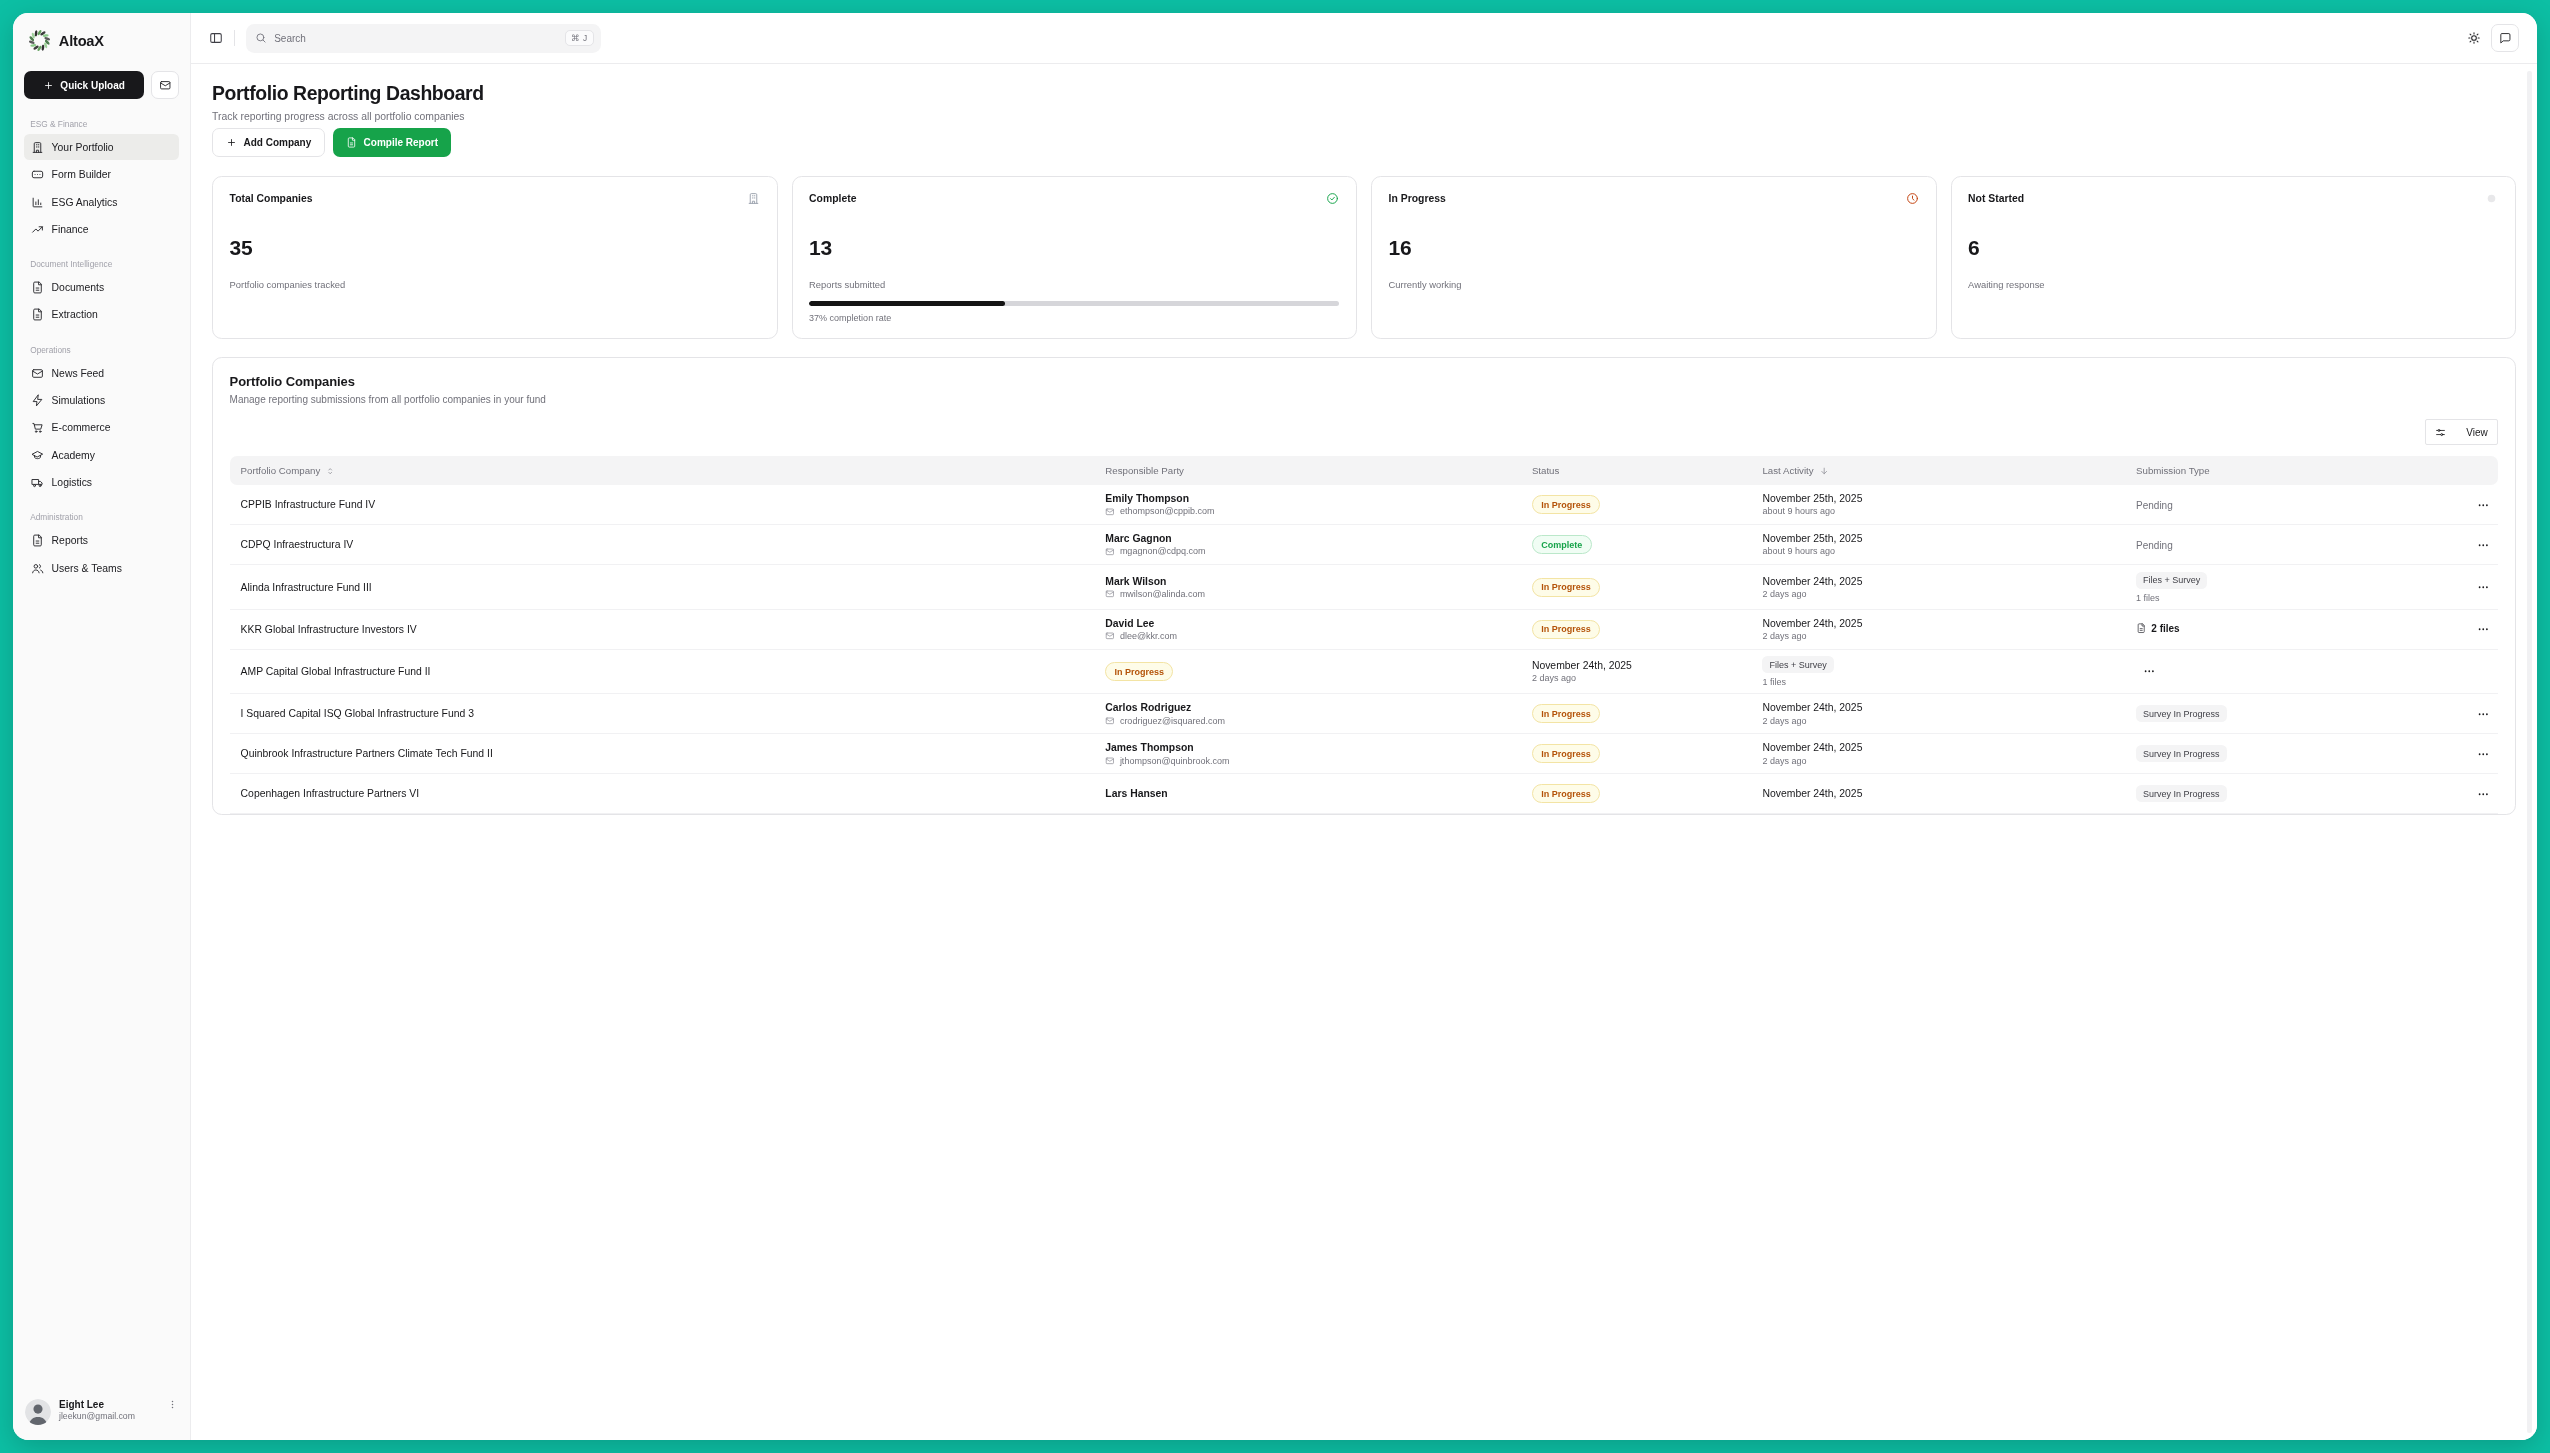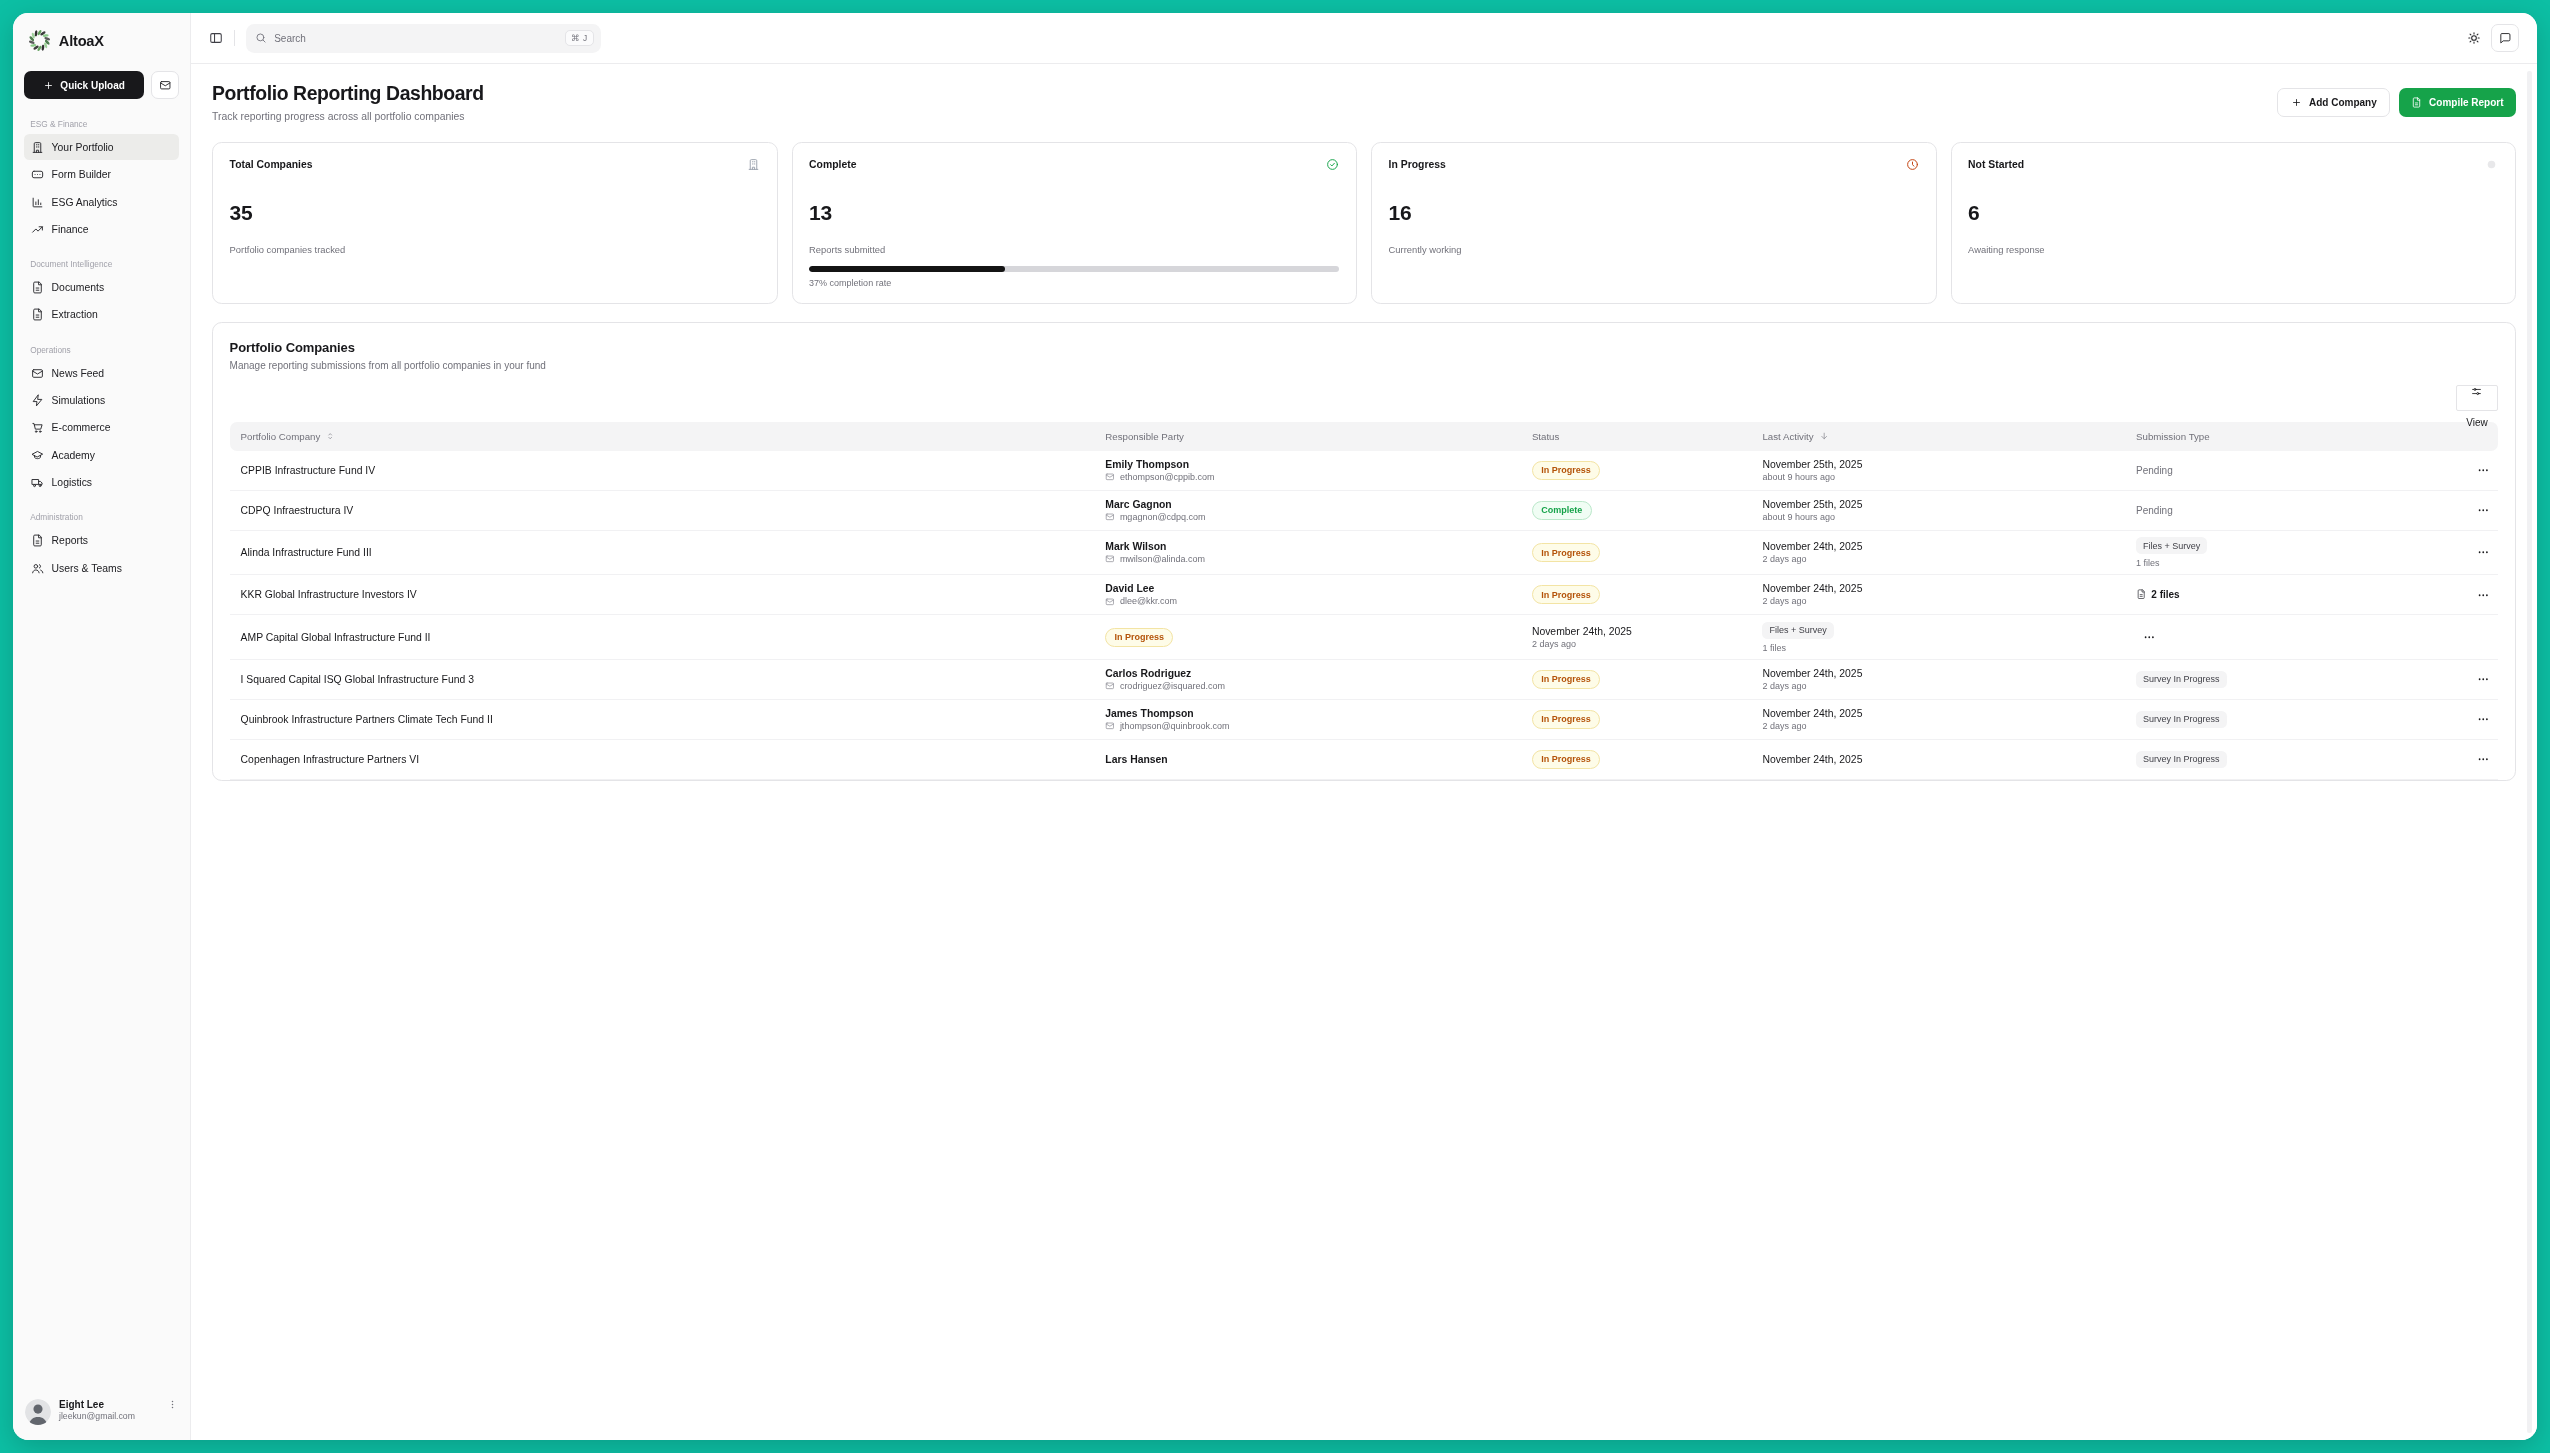--- a/index.html
+++ b/index.html
@@ -69,21 +69,21 @@
   .search-pill .i { color:#71717a; }
   .search-ph { flex:1; font-size:10px; color:#71717a; }
   .kbd {
     font-size:8.3px; color:#71717a; background:#fbfbfc; border:0.7px solid #e4e4e7;
     border-radius:4.9px; padding:2.1px 4.9px; letter-spacing:0.7px;
   }
   .tb-right { margin-left:auto; display:flex; align-items:center; gap:9.7px; }
   .tb-sun { background:none; border:none; color:#27272a; cursor:pointer; display:flex; }
   
   .content { flex:1; padding:18px 21px 0 21px; overflow:hidden; }
-  .head-row { display:flex; align-items:flex-start; justify-content:space-between; }
+  .head-row { display:flex; align-items:flex-start; justify-content:space-between;flex-direction:column; }
   .page-title { font-size:19.4px; font-weight:800; letter-spacing:-0.4px; }
   .page-sub { font-size:10.4px; color:#71717a; margin-top:6.2px; }
   .head-actions { display:flex; gap:8.3px; margin-top:5.5px; }
   .btn-outline {
     height:29px; padding:0 12.5px; background:#fff; border:0.7px solid #e4e4e7;
     border-radius:7px; font-family:inherit; font-size:10px; font-weight:600;
     display:flex; align-items:center; gap:7px; cursor:pointer; color:#18181b;
   }
   .btn-green {
     height:29px; padding:0 12.5px; border:none; border-radius:7px;
@@ -102,21 +102,21 @@
   .progress > div { height:100%; background:#141414; border-radius:69px; }
   .progress-label { font-size:9px; color:#71717a; margin-top:6.2px; }
   
   .pcard { border:0.7px solid #e4e4e7; border-radius:9.7px; margin-top:18px; padding:16.6px 16.6px 0 16.6px; background:#fff; }
   .pcard-title { font-size:13px; font-weight:800; letter-spacing:-0.1px; }
   .pcard-sub { font-size:10px; color:#71717a; margin-top:4.9px; }
   .view-row { display:flex; justify-content:flex-end; margin-top:14px; }
   .view-btn {
     height:26px; padding:0 9.7px; background:#fff; border:0.7px solid #e4e4e7;
     border-radius:2px; font-family:inherit; font-size:10px; font-weight:500;
-    display:flex; align-items:center; gap:20px; cursor:pointer; color:#18181b;flex-direction:column;
+    display:flex; align-items:center; gap:20px; cursor:pointer; color:#18181b;
   }
   
   .table { margin-top:11px; }
   .thead, .trow {
     display:grid;
     grid-template-columns:3.75fr 1.85fr 1fr 1.62fr 1.45fr 39px;
     align-items:center;
   }
   .thead { background:#f4f4f5; border-radius:7px; height:29px; }
   .th { font-size:9.7px; color:#71717a; padding:0 11px; display:flex; align-items:center; gap:4.9px; }

